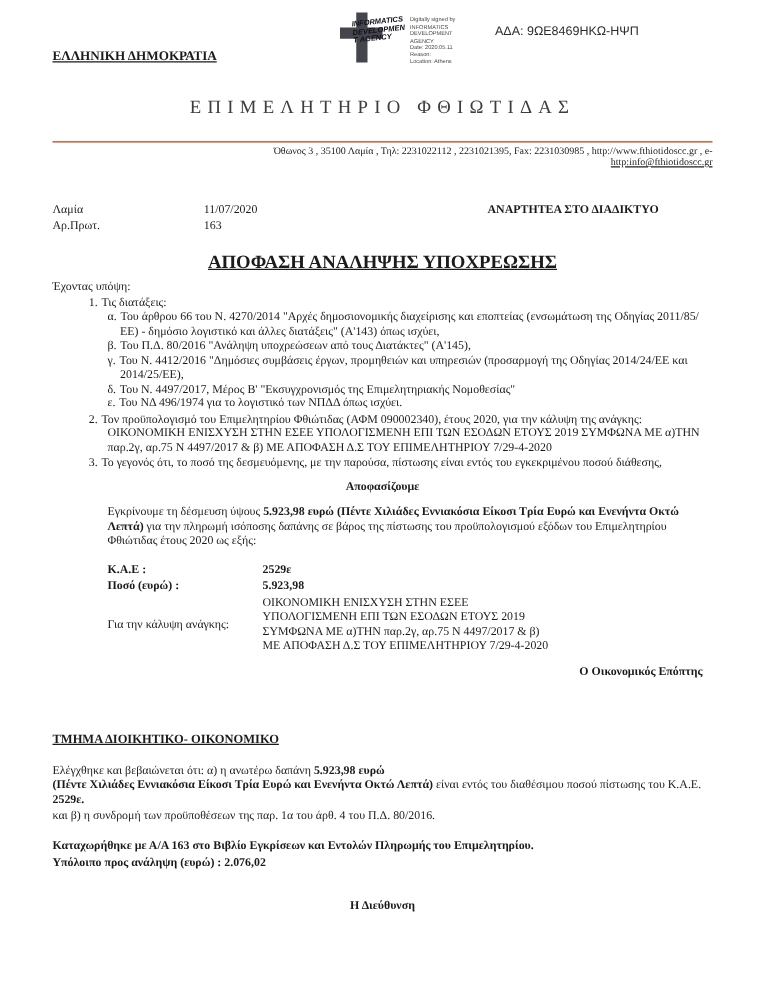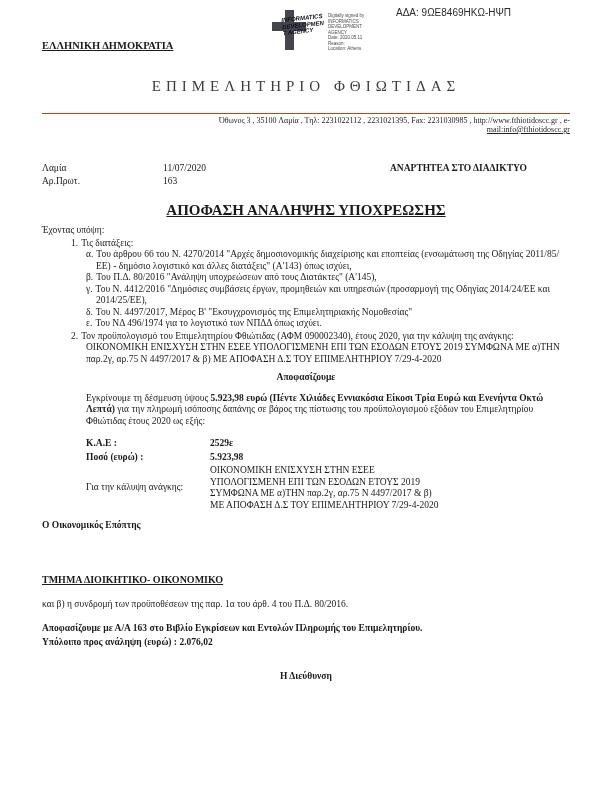--- a/index.html
+++ b/index.html
@@ -3,21 +3,21 @@
 <meta charset="utf-8">
 <style>
   html,body{margin:0;padding:0;background:#ffffff;}
   .page{position:relative;width:612px;height:792px;margin:0 auto;background:#fff;
         font-family:"Liberation Serif",serif;color:#1b1b1b;font-size:9.5px;line-height:11.5px;
         padding:0 42px;box-sizing:border-box;overflow:hidden;}
   .bold{font-weight:bold;}
   b{font-weight:bold;}
 
   
-  .ada{position:absolute;top:7px;left:396px;font-family:"Liberation Sans",sans-serif;font-size:10px;color:#2b2b2b;}
+  .ada{position:absolute;top:20px;left:396px;font-family:"Liberation Sans",sans-serif;font-size:10px;color:#2b2b2b;}
   .stamp{position:absolute;top:8px;left:252px;width:120px;height:46px;}
   .cross{position:absolute;left:20px;top:2px;width:34px;height:40px;}
   .cross-v{position:absolute;left:13px;top:0;width:9px;height:40px;background:#45454d;}
   .cross-h{position:absolute;left:0;top:12px;width:34px;height:9px;background:#45454d;}
   .stamp-agency{position:absolute;left:30px;top:7px;font-family:"Liberation Sans",sans-serif;
         font-size:6px;line-height:6.5px;font-weight:bold;font-style:italic;color:#10101a;transform:rotate(-6deg);}
   .stamp-sig{position:absolute;left:76px;top:5px;width:44px;font-family:"Liberation Sans",sans-serif;
         font-size:4.5px;line-height:5.5px;color:#4a4a4a;}
 
   
@@ -40,26 +40,26 @@
   .num{padding-right:3px;}
   .decide{margin-top:7px;text-align:center;font-weight:bold;}
   .approve{margin-top:9px;padding-left:44px;}
 
   
   .alloc{margin-top:11px;padding-left:44px;}
   .alloc-row{display:flex;margin-bottom:2px;}
   .alloc-label{width:124px;flex:none;}
   .alloc-row.need{align-items:center;}
 
-  .signatory{margin-top:9px;text-align:left;font-weight:bold;padding-right:8px;}
+  .signatory{margin-top:9px;text-align:right;font-weight:bold;padding-right:8px;}
 
   
   .dept-heading{margin-top:42px;font-weight:bold;text-decoration:underline;font-size:10px;}
   .verify{margin-top:14px;}
-  .verify-b{margin-top:14px;}
+  .verify-b{margin-top:2px;}
   .registered{margin-top:12px;font-weight:bold;}
   .balance{margin-top:3px;font-weight:bold;}
   .direction{margin-top:22px;text-align:center;font-weight:bold;}
 </style>
 </head>
 <body>
 
 <div class="page">
 
   <div class="ada">ΑΔΑ: 9ΩΕ8469ΗΚΩ-ΗΨΠ</div>
@@ -82,21 +82,21 @@
       <div>Reason:</div>
       <div>Location: Athens</div>
     </div>
   </div>
 
   <div class="republic">ΕΛΛΗΝΙΚΗ ΔΗΜΟΚΡΑΤΙΑ</div>
   <div class="chamber">ΕΠΙΜΕΛΗΤΗΡΙΟ ΦΘΙΩΤΙΔΑΣ</div>
 
   <div class="addr">
     <div>Όθωνος 3 , 35100 Λαμία , Τηλ: 2231022112 , 2231021395, Fax: 2231030985 , http://www.fthiotidoscc.gr , e-</div>
-    <div class="addr2">mail:info@fthiotidoscc.gr</div>
+    <div class="addr2">http:info@fthiotidoscc.gr</div>
   </div>
 
   <div class="info">
     <div class="info-row">
       <span class="c1">Λαμία</span>
       <span class="c2">11/07/2020</span>
       <span class="bold">ΑΝΑΡΤΗΤΕΑ ΣΤΟ ΔΙΑΔΙΚΤΥΟ</span>
     </div>
     <div class="info-row">
       <span class="c1">Αρ.Πρωτ.</span>
@@ -124,20 +124,23 @@
   <div class="subitem">
     <span class="num">δ.</span><span>Του Ν. 4497/2017, Μέρος Β' "Εκσυγχρονισμός της Επιμελητηριακής Νομοθεσίας"</span>
   </div>
   <div class="subitem">
     <span class="num">ε.</span><span>Του ΝΔ 496/1974 για το λογιστικό των ΝΠΔΔ όπως ισχύει.</span>
   </div>
 
   <div class="item">
     <span class="num">2.</span><span>Τον προϋπολογισμό του Επιμελητηρίου Φθιώτιδας (ΑΦΜ 090002340), έτους 2020, για την κάλυψη της ανάγκης: ΟΙΚΟΝΟΜΙΚΗ ΕΝΙΣΧΥΣΗ ΣΤΗΝ ΕΣΕΕ ΥΠΟΛΟΓΙΣΜΕΝΗ ΕΠΙ ΤΩΝ ΕΣΟΔΩΝ ΕΤΟΥΣ 2019 ΣΥΜΦΩΝΑ ΜΕ α)ΤΗΝ παρ.2γ, αρ.75 Ν 4497/2017 &amp; β) ΜΕ ΑΠΟΦΑΣΗ Δ.Σ ΤΟΥ ΕΠΙΜΕΛΗΤΗΡΙΟΥ 7/29-4-2020</span>
   </div>
+  <div class="item">
+    <span class="num">3.</span><span>Το γεγονός ότι, το ποσό της δεσμευόμενης, με την παρούσα, πίστωσης είναι εντός του εγκεκριμένου ποσού διάθεσης,</span>
+  </div>
 
   <div class="decide">Αποφασίζουμε</div>
 
   <div class="approve">
     <span>Εγκρίνουμε τη δέσμευση ύψους </span><b>5.923,98 ευρώ (Πέντε Χιλιάδες Εννιακόσια Είκοσι Τρία Ευρώ και Ενενήντα Οκτώ Λεπτά)</b><span> για την πληρωμή ισόποσης δαπάνης σε βάρος της πίστωσης του προϋπολογισμού εξόδων του Επιμελητηρίου Φθιώτιδας έτους 2020 ως εξής:</span>
   </div>
 
   <div class="alloc">
     <div class="alloc-row">
       <span class="alloc-label bold">Κ.Α.Ε :</span>
@@ -155,24 +158,28 @@
         <div>ΣΥΜΦΩΝΑ ΜΕ α)ΤΗΝ παρ.2γ, αρ.75 Ν 4497/2017 &amp; β)</div>
         <div>ΜΕ ΑΠΟΦΑΣΗ Δ.Σ ΤΟΥ ΕΠΙΜΕΛΗΤΗΡΙΟΥ 7/29-4-2020</div>
       </div>
     </div>
   </div>
 
   <div class="signatory">Ο Οικονομικός Επόπτης</div>
 
   <div class="dept-heading">ΤΜΗΜΑ ΔΙΟΙΚΗΤΙΚΟ- ΟΙΚΟΝΟΜΙΚΟ</div>
 
+  <div class="verify">
+    <span>Ελέγχθηκε και βεβαιώνεται ότι: α) η ανωτέρω δαπάνη </span><b>5.923,98 ευρώ</b><br>
+    <b>(Πέντε Χιλιάδες Εννιακόσια Είκοσι Τρία Ευρώ και Ενενήντα Οκτώ Λεπτά)</b><span> είναι εντός του διαθέσιμου ποσού πίστωσης του Κ.Α.Ε. </span><b>2529ε.</b>
+  </div>
   <div class="verify-b">και β) η συνδρομή των προϋποθέσεων της παρ. 1α του άρθ. 4 του Π.Δ. 80/2016.</div>
 
   <div class="registered">
-    <span>Αποφασίζουμε με Α/Α </span><b>163</b><span> στο Βιβλίο Εγκρίσεων και Εντολών Πληρωμής του Επιμελητηρίου.</span>
+    <span>Καταχωρήθηκε με Α/Α </span><b>163</b><span> στο Βιβλίο Εγκρίσεων και Εντολών Πληρωμής του Επιμελητηρίου.</span>
   </div>
 
   <div class="balance">
     <span>Υπόλοιπο προς ανάληψη (ευρώ) :</span>
     <b>2.076,02</b>
   </div>
 
   <div class="direction">Η Διεύθυνση</div>
 
 </div>

